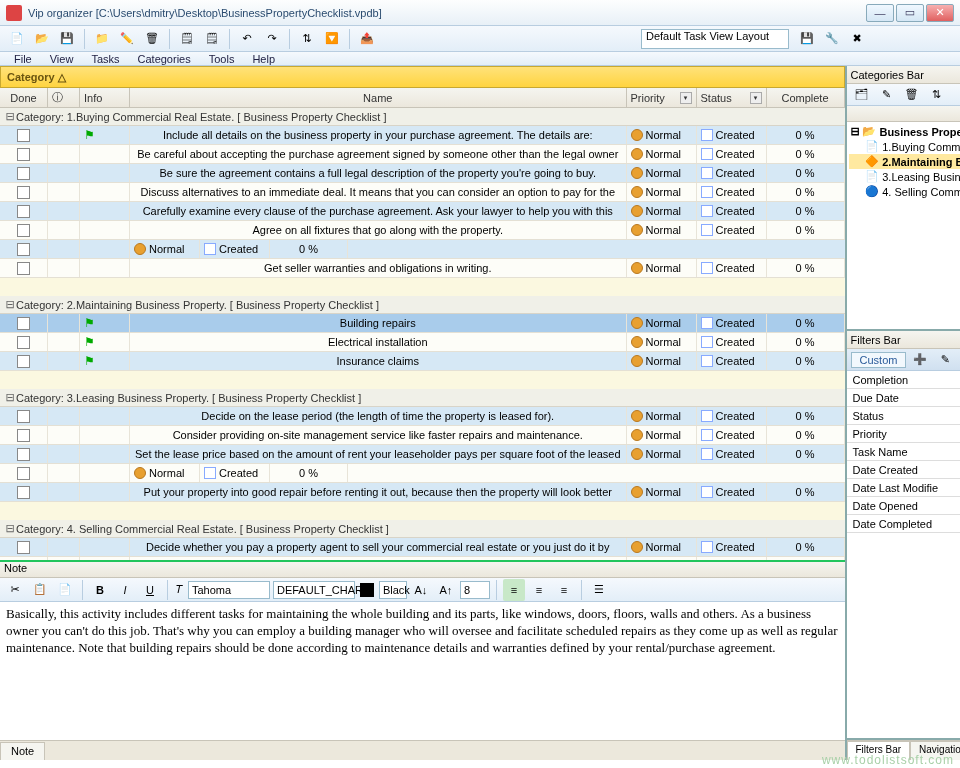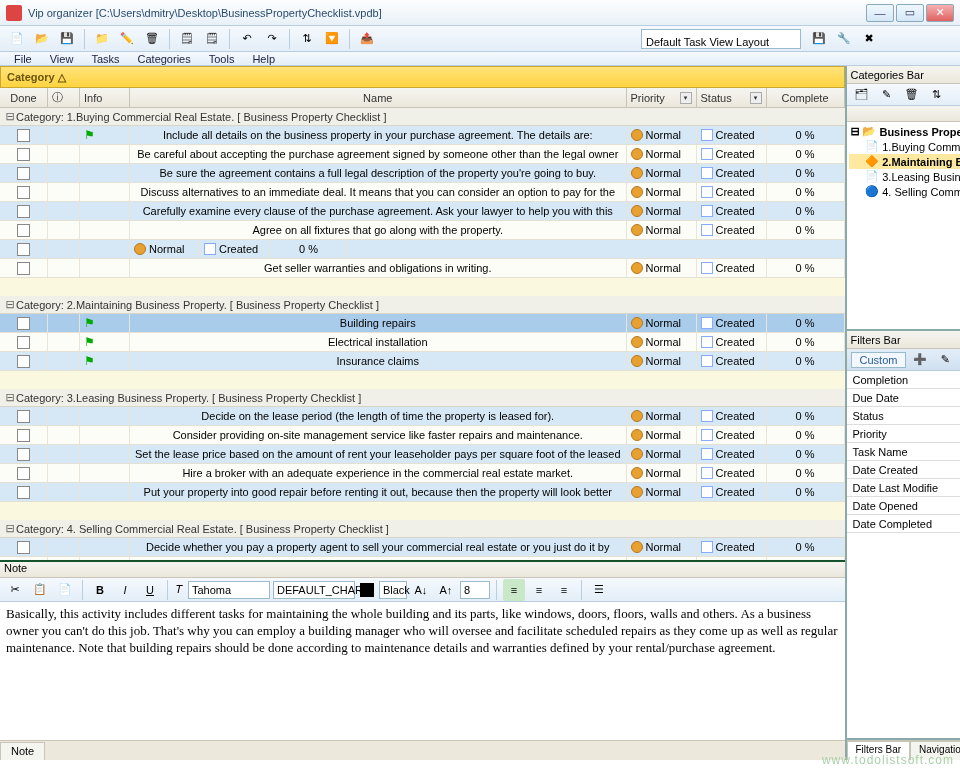--- a/index.html
+++ b/index.html
@@ -6,21 +6,21 @@
 body { background: #fff; overflow: hidden; width: 960px; height: 768px; position: relative; }
 .titlebar { height: 26px; background: linear-gradient(#fdfefe, #e8f0f7); border-bottom: 1px solid #b8cde0; display: flex; align-items: center; padding: 0 6px; }
 .titlebar .appicon { width: 16px; height: 16px; background: #d44; border-radius: 2px; margin-right: 6px; }
 .titlebar .title { color: #2a4b6f; flex: 1; }
 .winbtns { display: flex; gap: 2px; }
 .winbtn { width: 28px; height: 18px; border: 1px solid #8ab; background: linear-gradient(#f0f8ff,#d5e7f5); border-radius: 2px; display:flex;align-items:center;justify-content:center; color:#446;}
 .winbtn.close { background: linear-gradient(#f7b0b0,#e06060); color:#fff;}
 .toolbar { height: 26px; background: linear-gradient(#f5f9fd,#e3eef8); border-bottom:1px solid #b8cde0; display:flex; align-items:center; padding:0 6px; gap:3px;}
 .tbtn { width:22px; height:22px; border:1px solid transparent; background:transparent; display:flex;align-items:center;justify-content:center;border-radius:2px;}
 .tsep { width:1px; height:20px; background:#b8cde0; margin:0 3px;}
-.layoutbox { margin-left:260px; width:160px; height:20px; border:1px solid #9bc; background:#fff; display:flex; align-items:flex-end; padding:0 4px;}
+.layoutbox { margin-left:260px; width:148px; height:20px; border:1px solid #9bc; background:#fff; display:flex; align-items:flex-start; padding:0 4px;}
 .menubar { height:14px; background:linear-gradient(#f5f9fd,#e3eef8); border-bottom:1px solid #b8cde0; display:flex; align-items:center; gap:2px; padding:0 6px;}
 .menubar span { padding:2px 8px; color:#224;}
 .main { display:flex; height:calc(100% - 26px - 26px - 22px); }
 .left { flex:1; display:flex; flex-direction:column; border-right:2px solid #8aa;}
 .right { width:230px; display:flex; flex-direction:column;}
 .catbar { height:22px; background:linear-gradient(#ffe27a,#ffd440); border:1px solid #c8a830; display:flex; align-items:center; padding:0 6px; font-weight:bold; color:#6a5410;}
 .gridwrap { flex:1; overflow:auto; background:#fff;}
 .ghead { height:20px; background:linear-gradient(#f5f5f0,#ebe7dc); border-bottom:1px solid #c8c4b8; display:flex; position:sticky; top:0;}
 .ghead > div { border-right:1px solid #c8c4b8; padding:2px 4px; display:flex; align-items:center; color:#333; font-weight:normal;}
 .col-done{width:48px;justify-content:center;} .col-ico{width:32px;} .col-info{width:50px;} .col-name{flex:1;justify-content:center;} .col-pri{width:70px;} .col-stat{width:70px;} .col-comp{width:78px;justify-content:center;}
@@ -31,21 +31,21 @@
 .row.blue { background:#d6e8f5;}
 .row.white { background:#fdfdf8;}
 .row.sel { background:#a9cceb;}
 .cb { width:13px; height:13px; border:1px solid #888; background:#fff;}
 .flag { color:#0a0; font-size:12px;}
 .prio { display:flex; align-items:center; gap:3px;}
 .prio .dot{width:12px;height:12px;border-radius:50%;background:#e8a030;border:1px solid #b87820;}
 .stat { display:flex; align-items:flex-start; gap:3px;}
 .stat .ic{width:12px;height:12px;background:#fff;border:1px solid #8af;}
 .ddbtn{width:12px;height:12px;border:1px solid #aaa;background:#eee;margin-left:auto;display:flex;align-items:center;justify-content:center;font-size:7px;}
-.notepane { height:200px; border-top:2px solid #14532d; display:flex; flex-direction:column;}
+.notepane { height:200px; border-top:2px solid #22c55e; display:flex; flex-direction:column;}
 .notehdr { height:16px; background:linear-gradient(#f5f5f0,#ebe7dc); border-bottom:1px solid #c8c4b8; padding:0 4px; font-weight:normal;}
 .notetb { height:24px; background:linear-gradient(#f5f9fd,#e3eef8); border-bottom:1px solid #b8cde0; display:flex; align-items:center; gap:3px; padding:0 4px;}
 .notebody { flex:1; padding:4px 6px; font-family:"Times New Roman",serif; font-size:13px; line-height:1.3; overflow:auto;}
 .notetabs { height:20px; background:#ece8dc; border-top:1px solid #c8c4b8; display:flex;}
 .notetabs .tab { padding:2px 10px; border:1px solid #c8c4b8; border-bottom:none; background:#f5f5f0; margin-top:1px;}
 .panel { border-bottom:2px solid #8aa;}
 .panelhdr { height:18px; background:linear-gradient(#f5f5f0,#ebe7dc); border-bottom:1px solid #c8c4b8; display:flex; align-items:center; padding:0 4px;}
 .cattb { height:22px; background:linear-gradient(#f5f9fd,#e3eef8); border-bottom:1px solid #b8cde0; display:flex; align-items:center; gap:3px; padding:0 4px;}
 .cathdr { height:16px; background:linear-gradient(#f5f5f0,#ebe7dc); border-bottom:1px solid #c8c4b8; display:flex; justify-content:flex-end; padding:0 4px; gap:6px; font-size:10px;}
 .catbody { background:#fff; padding:2px;}
@@ -440,21 +440,20 @@
               </div>
             </div>
             <div class="col-comp">0 %</div>
           </div>
           <div class="row white">
             <div class="col-done">
               <div class="cb"></div>
             </div>
             <div class="col-ico"></div>
             <div class="col-info"></div>
-            <div class="col-name">Hire a broker with an adequate experience in the commercial real estate market.</div>
             <div class="col-pri">
               <div class="prio">
                 <div class="dot"></div>
                 <span>Normal</span>
               </div>
             </div>
             <div class="col-stat">
               <div class="stat">
                 <div class="ic"></div>
                 <span>Created</span>

